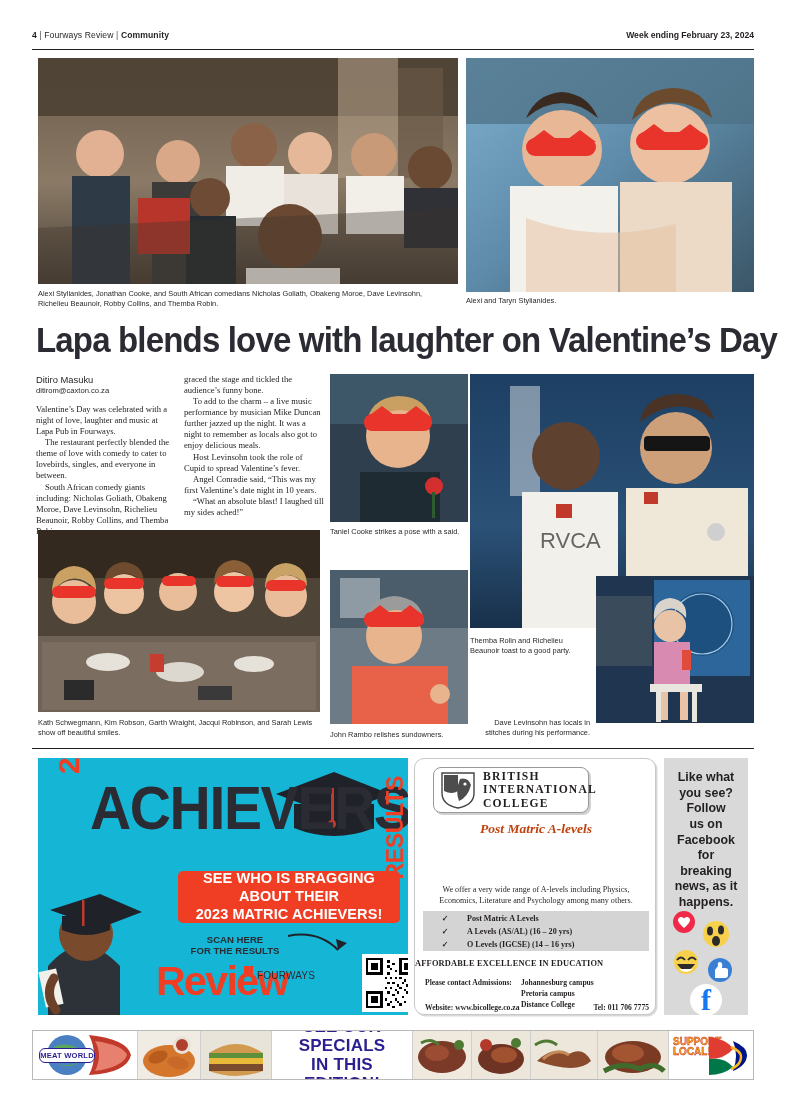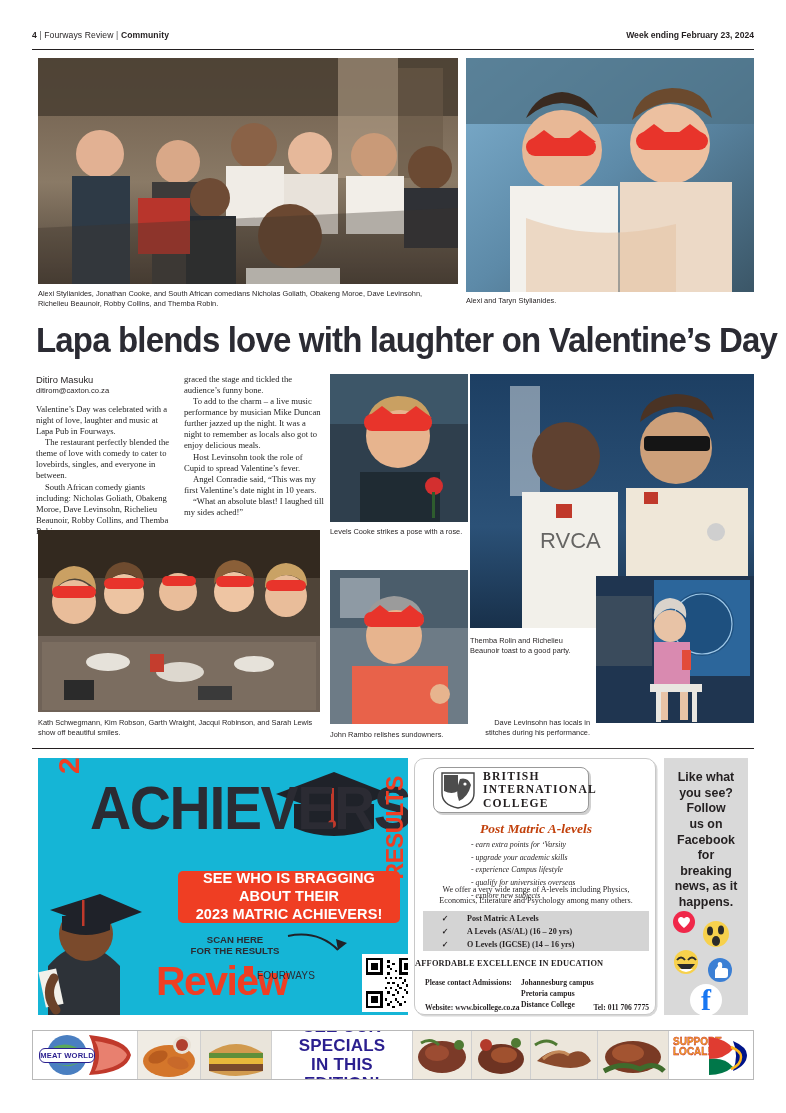--- a/index.html
+++ b/index.html
@@ -322,21 +322,21 @@
       <circle cx="68" cy="62" r="32" fill="#e7b48e"></circle>
       <path d="M36 54 q32 -34 66 -4 q-4 -28 -34 -28 q-30 2 -32 32z" fill="#c9a062"></path>
       <rect x="30" y="98" width="80" height="50" fill="#1f2b33"></rect>
       <rect x="34" y="40" width="68" height="17" rx="8" fill="#e8342b"></rect>
       <path d="M36 44 l16 -12 l16 12 z" fill="#e8342b"></path>
       <path d="M70 44 l16 -12 l16 12 z" fill="#e8342b"></path>
       <circle cx="104" cy="112" r="9" fill="#d32f2f"></circle>
       <rect x="102" y="118" width="3" height="26" fill="#2e5c2e"></rect>
     </svg>
   </div>
-  <div class="cap" style="left:330px; top:527px; width:138px;">Levels Cooke strikes a pose with a rose.</div>
+  <div class="cap" style="left:330px; top:527px; width:138px;">Taniel Cooke strikes a pose with a said.</div>
 
   <div class="photo" style="left:470px; top:374px; width:284px; height:254px;">
     <svg width="284" height="254" viewBox="0 0 284 254" preserveAspectRatio="none">
       <defs>
         <linearGradient id="pgC" x1="0" y1="0" x2="0" y2="1">
           <stop offset="0%" stop-color="#1d3f63"></stop>
             <stop offset="60%" stop-color="#2b5177"></stop>
             <stop offset="100%" stop-color="#18304a"></stop>
         </linearGradient>
       </defs>
@@ -540,27 +540,20 @@
           <path d="M20 8 q8 -2 11 6 q-3 12 -12 16 q-4 -10 1 -22z" fill="#4d4d4d"></path>
           <circle cx="25" cy="13" r="1.6" fill="#fff"></circle>
         </svg>
         <div class="bic-name">
           <div>BRITISH</div>
           <div>INTERNATIONAL</div>
           <div>COLLEGE</div>
         </div>
       </div>
       <div class="bic-title">Post Matric A-levels</div>
-      <div class="bic-bullets">
-        <div>- earn extra points for ‘Varsity</div>
-        <div>- upgrade your academic skills</div>
-        <div>- experience Campus lifestyle</div>
-        <div>- qualify for universities overseas</div>
-        <div>- explore new subjects</div>
-      </div>
       <div class="bic-offer">We offer a very wide range of A-levels including Physics, Economics, Literature and Psychology among many others.</div>
       <div class="bic-grey">
         <div class="bic-grey-rows">
           <div class="row">
             <span class="tick">✓</span>
             <span>Post Matric A Levels</span>
           </div>
           <div class="row">
             <span class="tick">✓</span>
             <span>A  Levels (AS/AL)  (16 – 20 yrs)</span>

